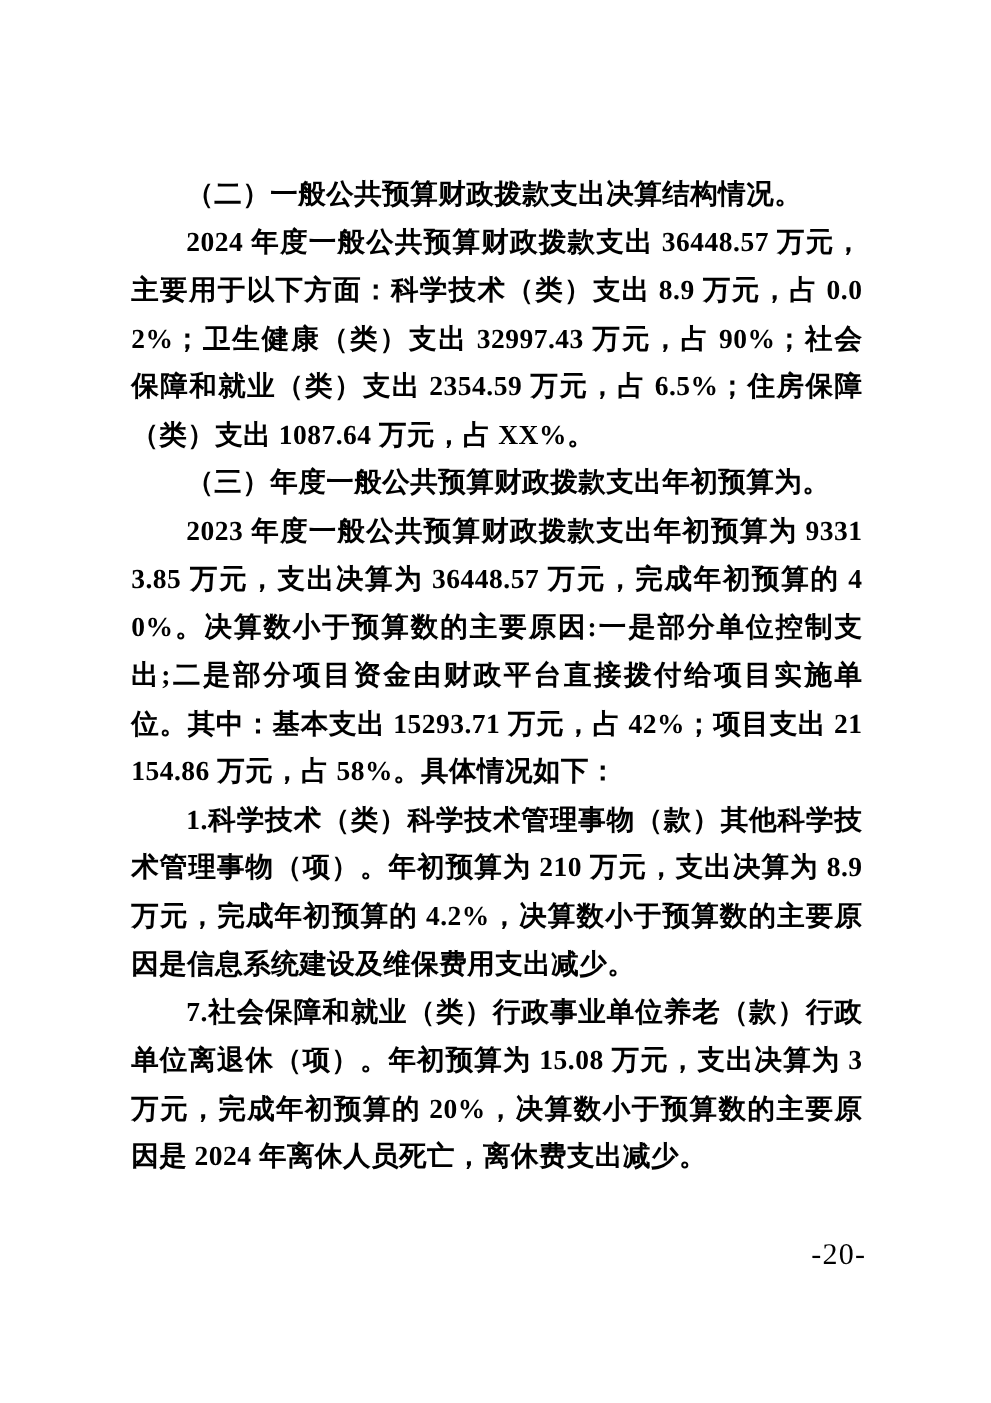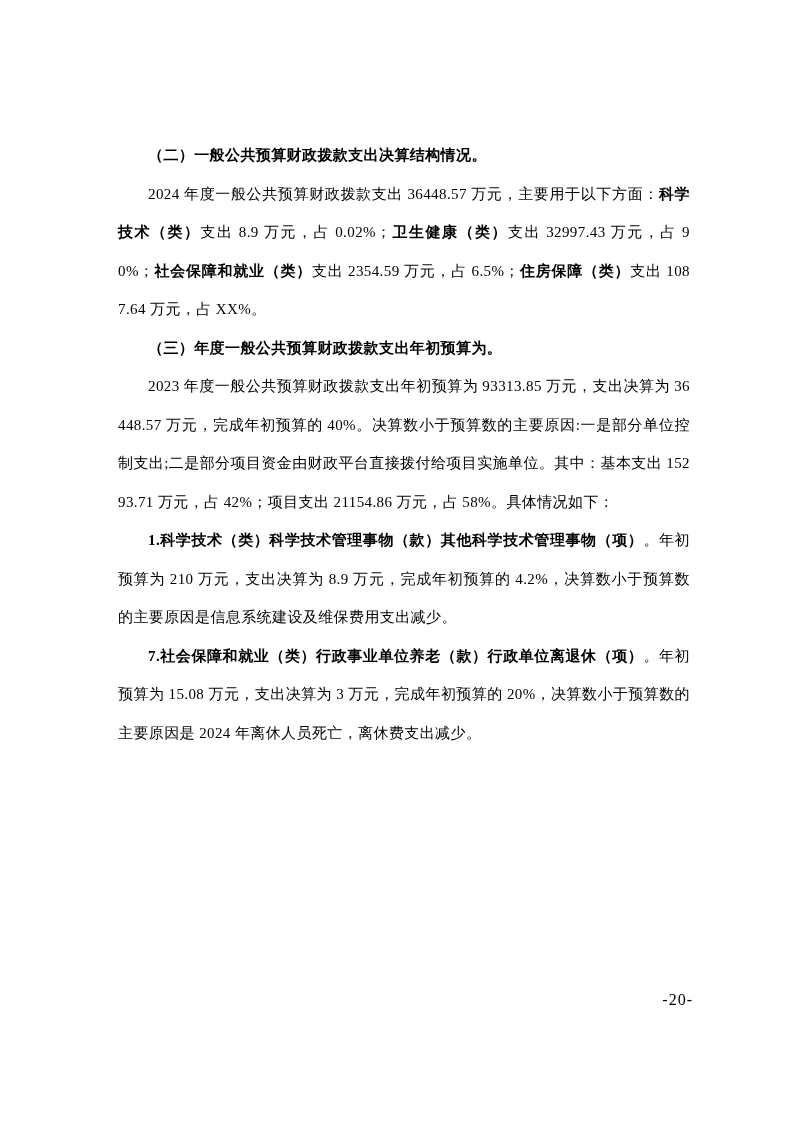--- a/index.html
+++ b/index.html
@@ -18,44 +18,43 @@
     height: 1122px;
     background: #ffffff;
   }
   .doc-body {
     position: absolute;
     top: 136px;
     left: 105px;
     width: 585px;
   }
   .para {
-    font-size: 15px;
+    font-size: 22px;
     line-height: 38.5px;
     text-align: justify;
     text-indent: 2em;
     letter-spacing: 0.4px;
     word-break: break-all;
-    margin-left: 13px;
   }
   .para .normal {
-    font-weight: 400;
+    font-weight: 700;
   }
   .para .bold {
     font-family: Liberation Serif, serif;
     font-weight: 700;
   }
   .para.heading .bold {
     font-family: "Liberation Sans", "DejaVu Sans", sans-serif;
     font-weight: 700;
   }
   .page-number {
     position: absolute;
     top: 991px;
     right: 100px;
-    font-size: 16px;
+    font-size: 24px;
     font-family: "Liberation Serif", "DejaVu Serif", serif;
     color: #000000;
     letter-spacing: 1px;
   }
 </style>
 </head>
 <body>
 
 <div class="page">
   <div class="doc-body">

